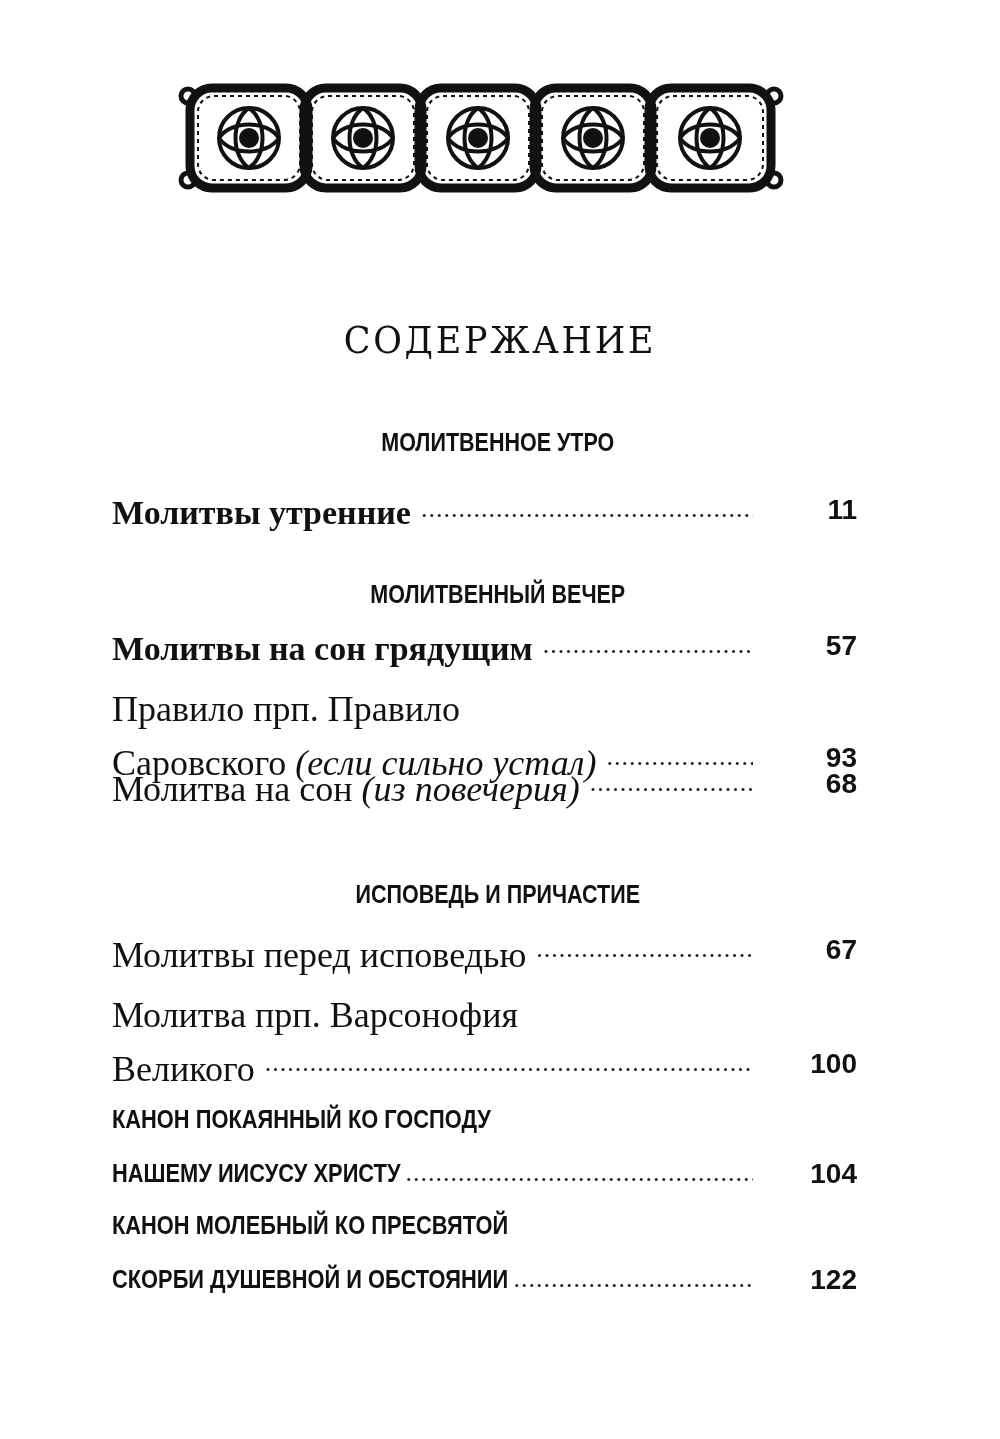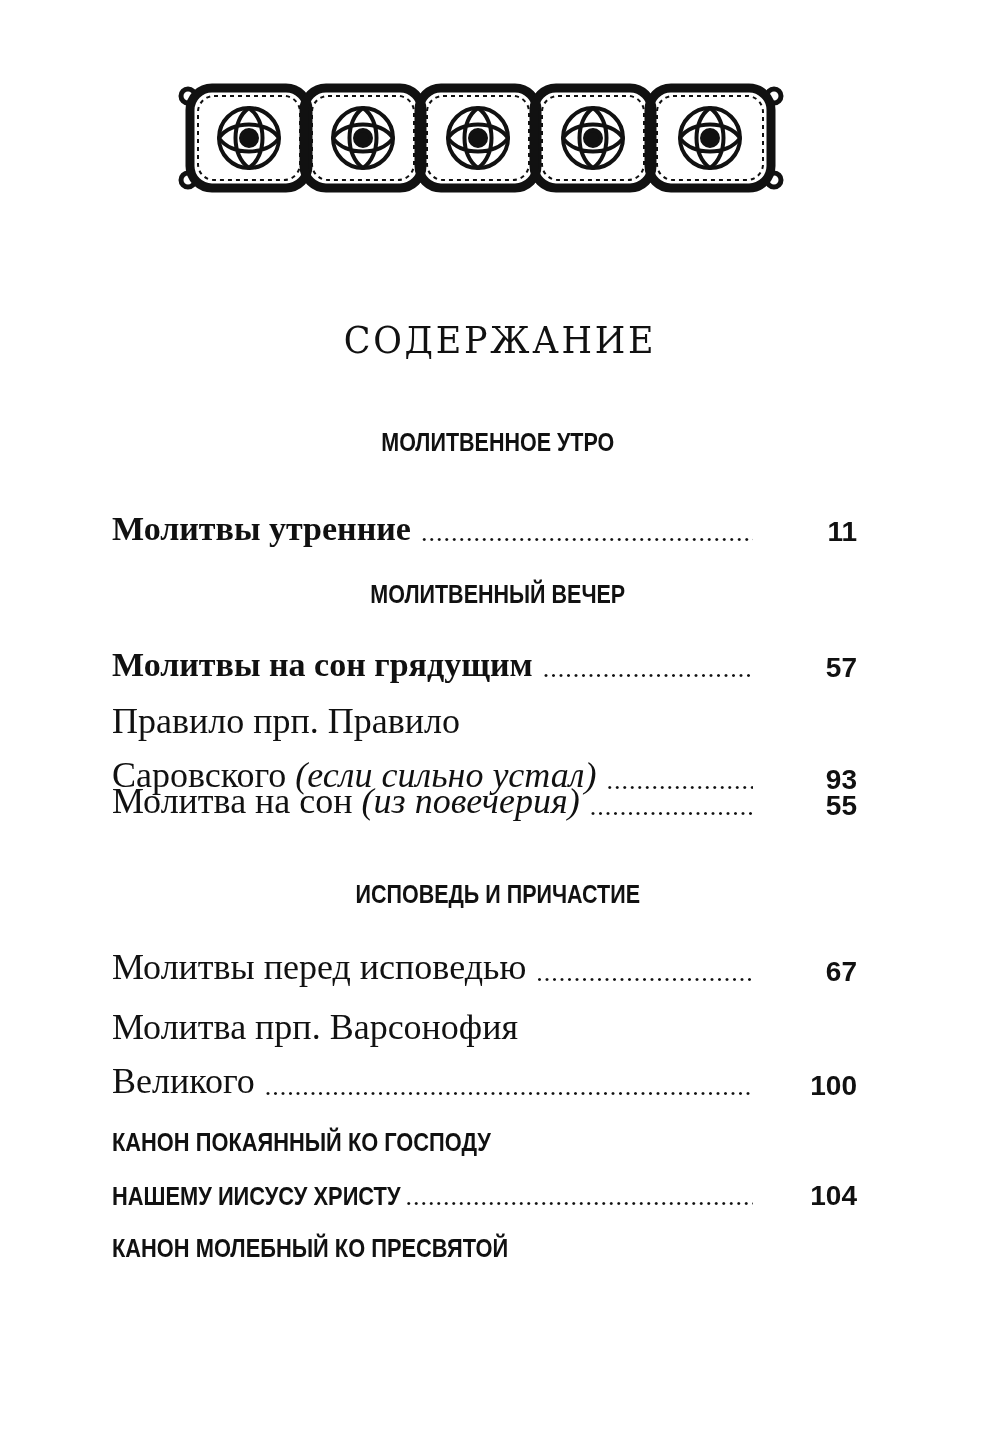--- a/index.html
+++ b/index.html
@@ -8,21 +8,21 @@
     .title {
       position: absolute; left: 0; width: 1000px; top: 318px; text-align: center;
       font-family: "DejaVu Serif", serif; font-size: 38px; letter-spacing: 3px; font-weight: normal; transform: scaleX(0.92);
     }
     .section {
       position: absolute; left: 0; width: 1000px; text-align: center;
       font-family: "Liberation Sans", sans-serif; font-weight: bold; font-size: 25px;
       transform: scaleX(0.86); transform-origin: 484px 0;
     }
     .entry { position: absolute; left: 112px; width: 745px; }
-    .line { display: flex; align-items: flex-end; height: 54px; }
+    .line { display: flex; align-items: flex-start; height: 54px; }
     .label { font-family: "Liberation Serif", serif; font-size: 36px; white-space: nowrap; }
     .label.bold { font-weight: bold; font-size: 34px; }
     .label .it { font-style: italic; }
     .label.caps { font-family: "Liberation Sans", sans-serif; font-weight: bold; font-size: 26px; transform: scaleX(0.84); transform-origin: left; display: inline-block; }
     .dots { flex: 1; overflow: hidden; white-space: nowrap; font-family: "Liberation Serif", serif; font-size: 26px; letter-spacing: 1px; margin-left: 10px; margin-right: 44px; }
     .dots::after { content: "........................................................................................"; }
     .page { font-family: "Liberation Sans", sans-serif; font-weight: bold; font-size: 28px; width: 60px; text-align: right; }
   </style>
 </head>
 <body>
@@ -107,21 +107,21 @@
     <span class="label"><span>Саровского</span> <span class="it">(если сильно устал)</span></span>
     <span class="dots"></span>
     <span class="page">93</span>
   </div>
 </div>
 
 <div class="entry" style="top:768px">
   <div class="line">
     <span class="label"><span>Молитва на сон</span> <span class="it">(из повечерия)</span></span>
     <span class="dots"></span>
-    <span class="page">55</span>
+    <span class="page">68</span>
   </div>
 </div>
 
 <div class="section" style="top:880px">ИСПОВЕДЬ И ПРИЧАСТИЕ</div>
 
 <div class="entry" style="top:934px">
   <div class="line">
     <span class="label">Молитвы перед исповедью</span>
     <span class="dots"></span>
     <span class="page">67</span>
@@ -147,13 +147,18 @@
     <span class="label caps">НАШЕМУ ИИСУСУ ХРИСТУ</span>
     <span class="dots" style="margin-left:-50px"></span>
     <span class="page">104</span>
   </div>
 </div>
 
 <div class="entry" style="top:1210px">
   <div class="line">
     <span class="label caps">КАНОН МОЛЕБНЫЙ КО ПРЕСВЯТОЙ</span>
   </div>
+  <div class="line">
+    <span class="label caps">СКОРБИ ДУШЕВНОЙ И ОБСТОЯНИИ</span>
+    <span class="dots" style="margin-left:-70px"></span>
+    <span class="page">122</span>
+  </div>
 </div>
 
 </body></html>

